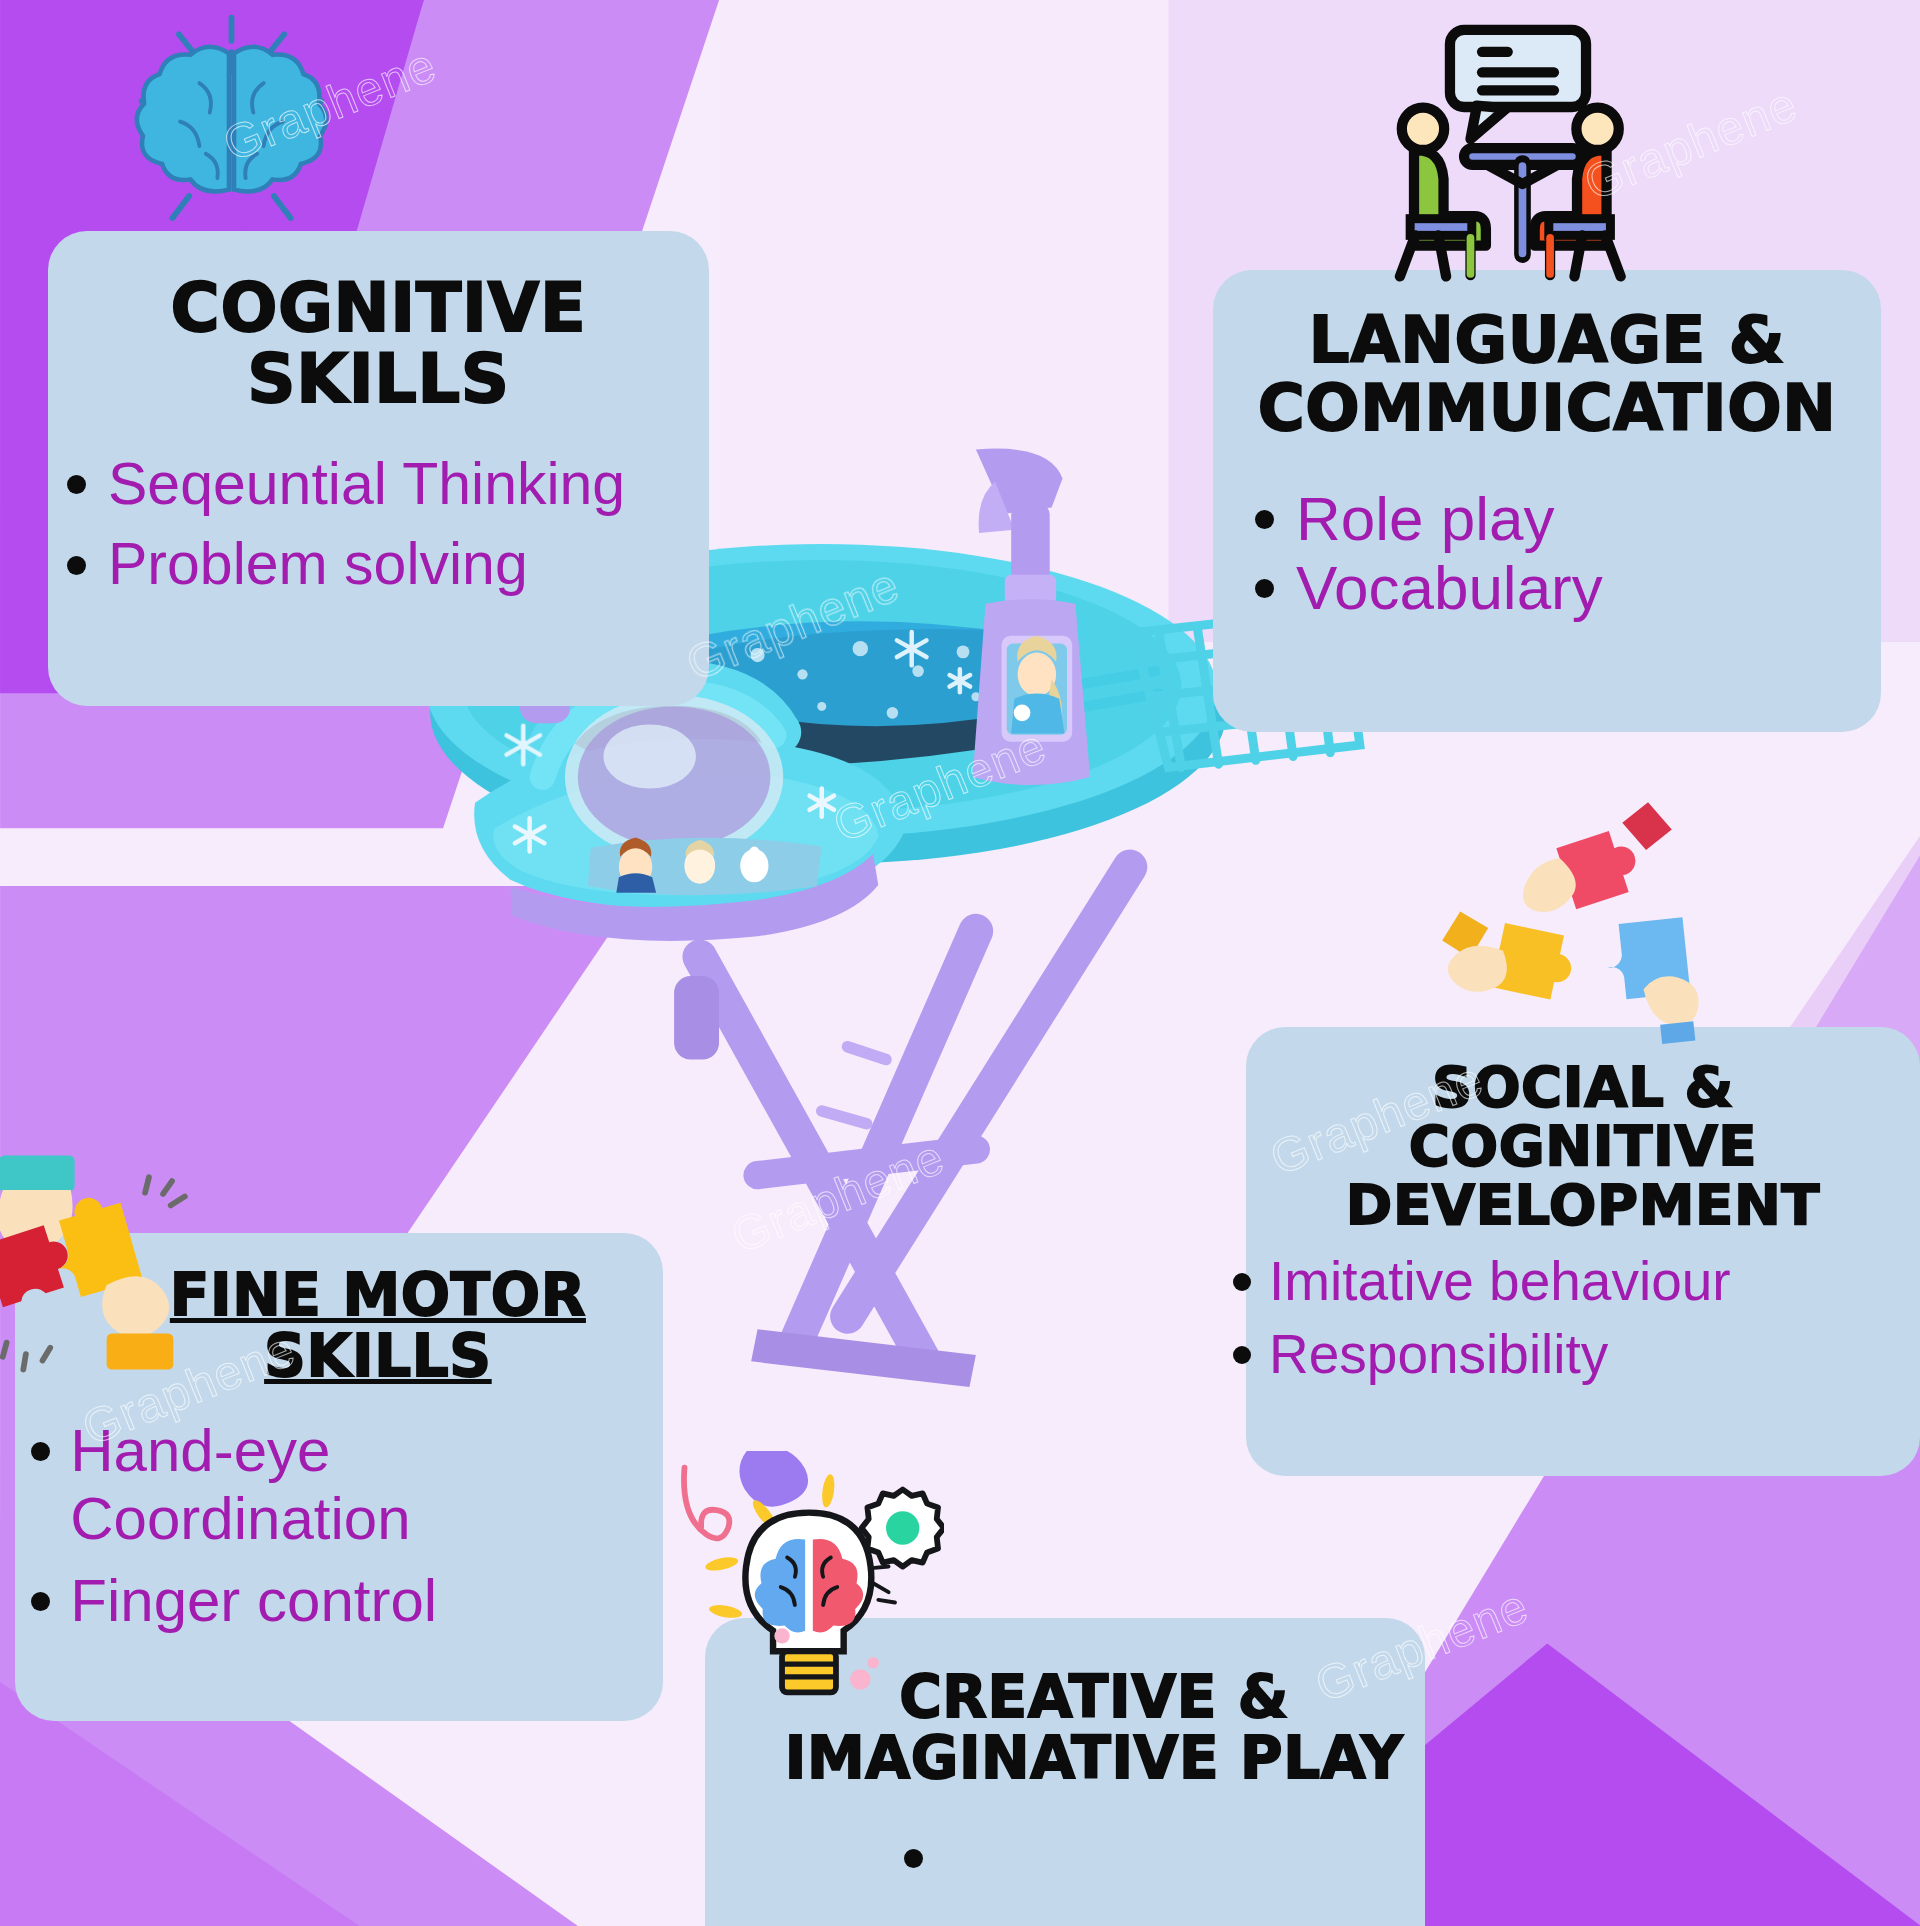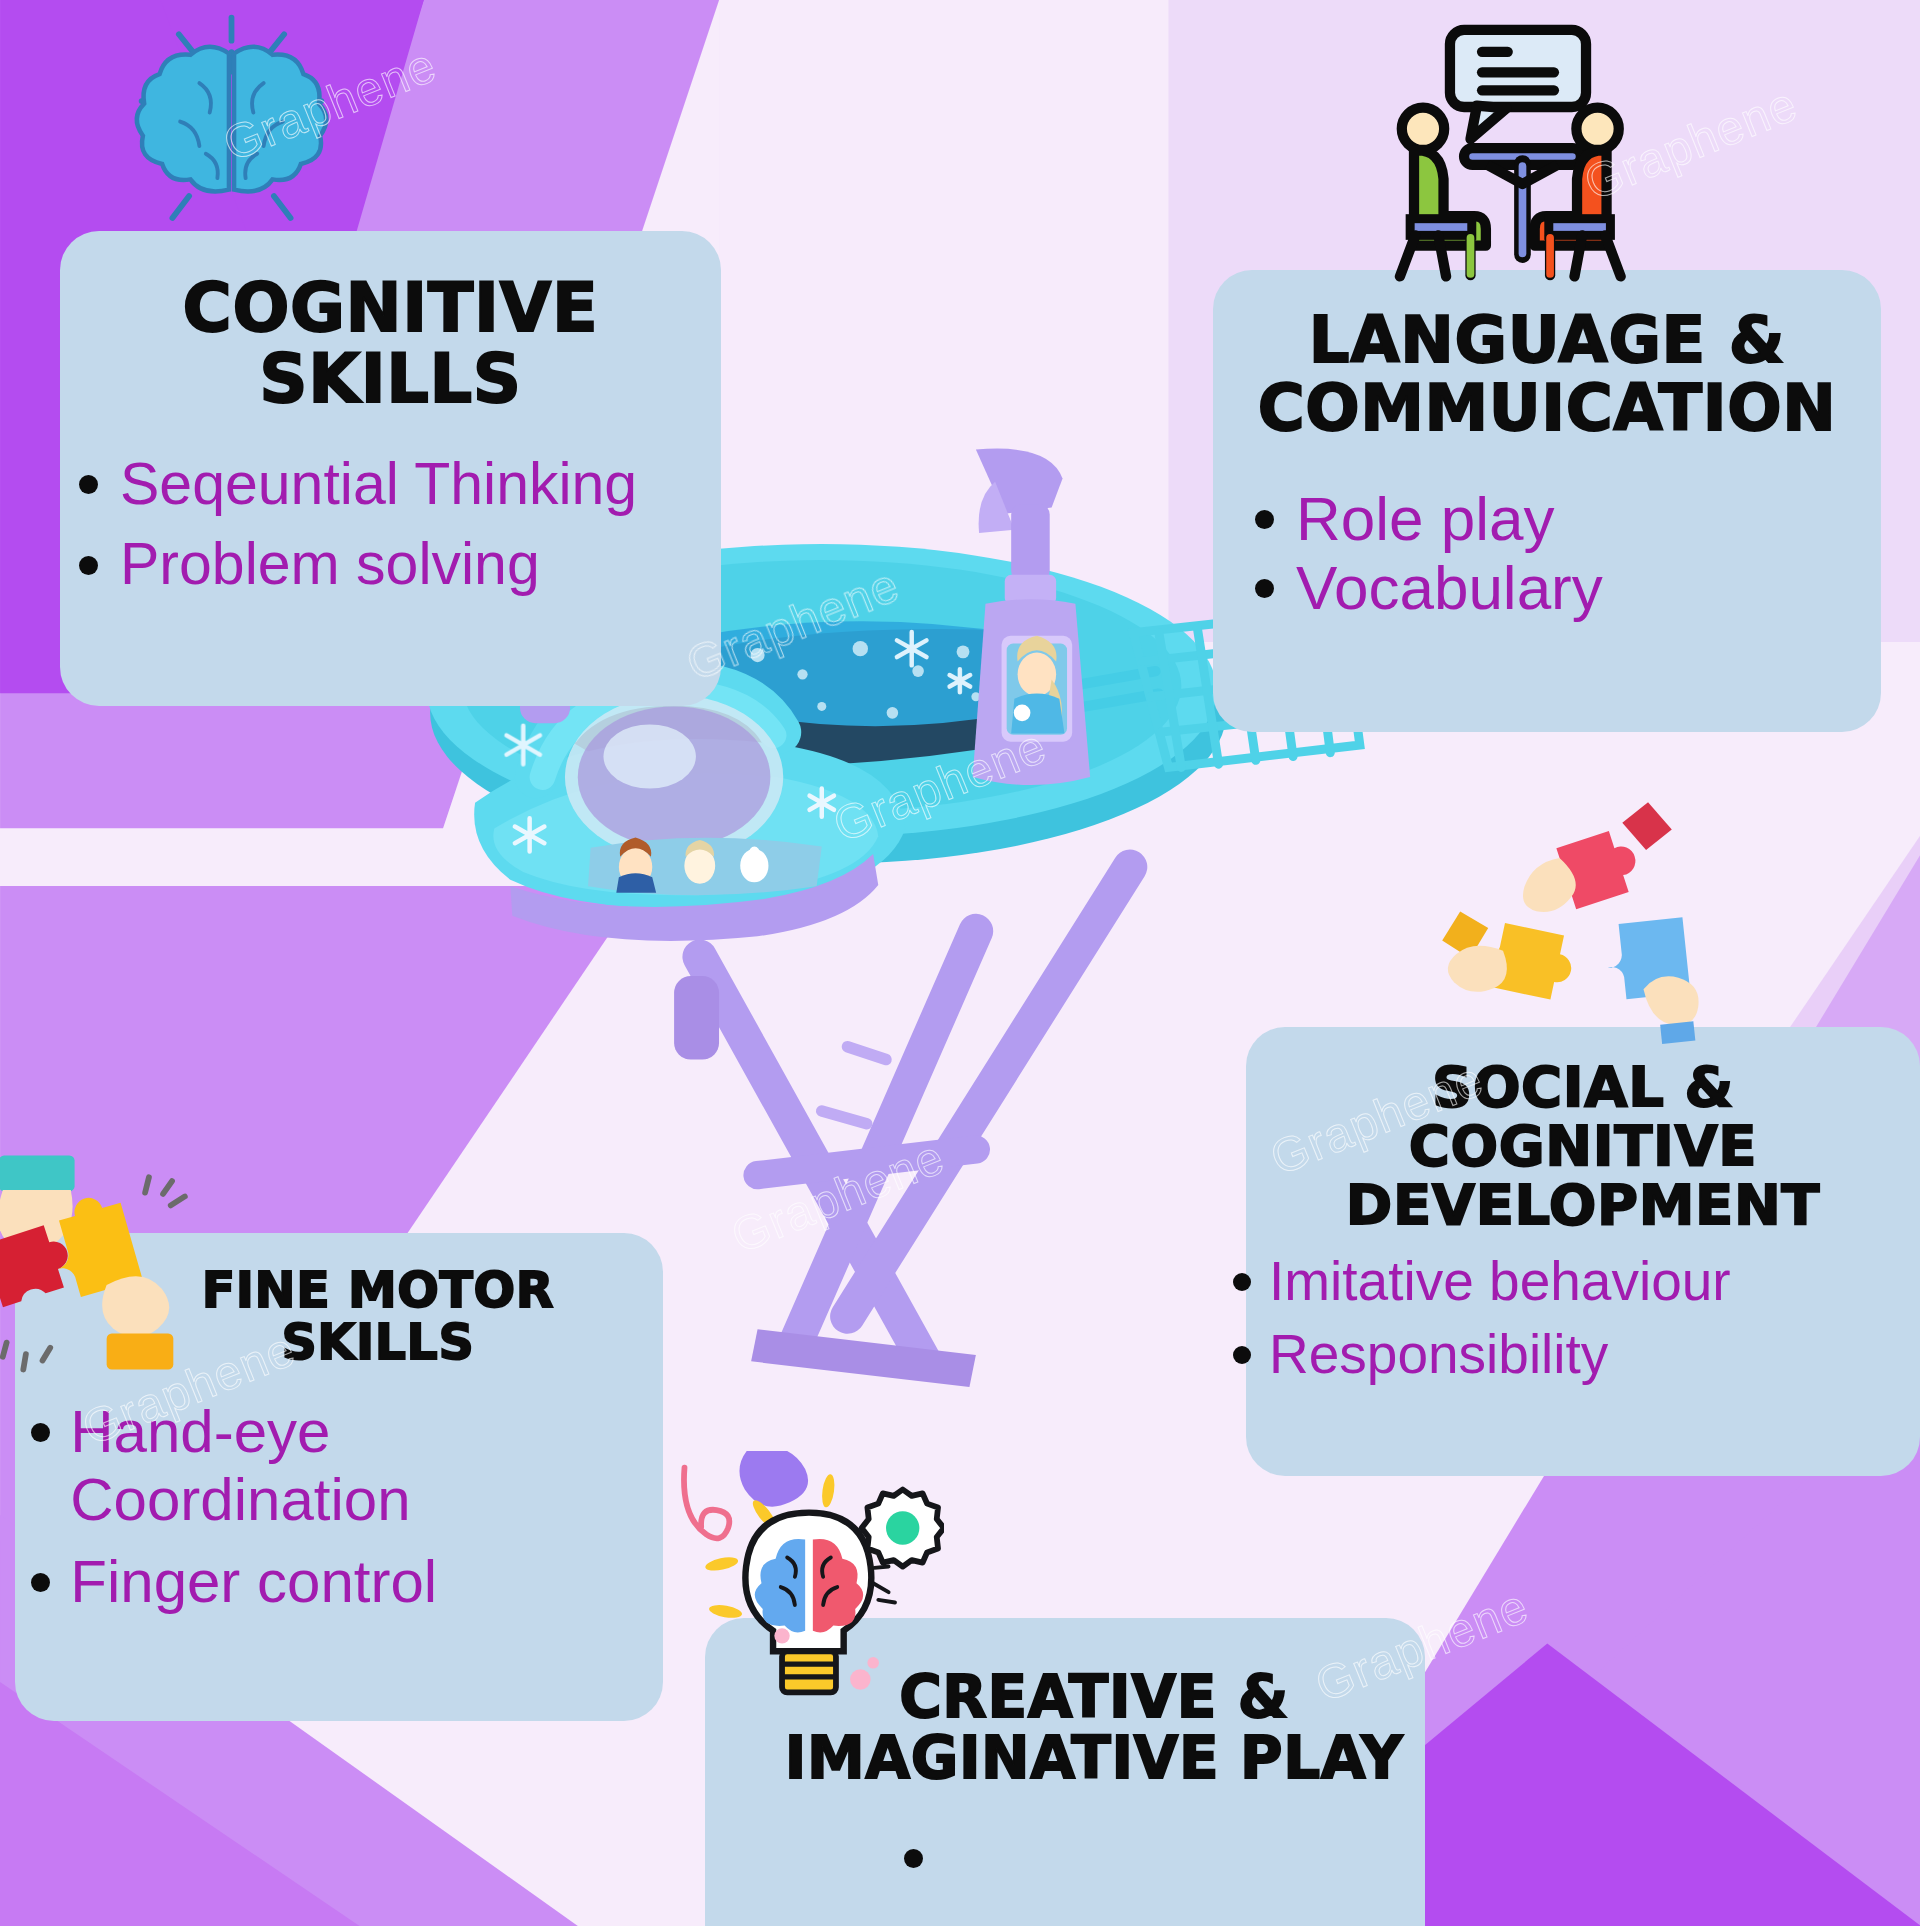--- a/index.html
+++ b/index.html
@@ -36,39 +36,39 @@
   }
   .bullets li .dot{
     display:inline-block;flex:0 0 auto;
     border-radius:50%;
     background:#0c0c0c;
   }
   .bullets li .txt{display:block;}
   .nobullet .dot{background:transparent;}
 
   
-  #card-cognitive{left:60px;top:231px;width:661px;height:475px;}
+  #card-cognitive{left:48px;top:231px;width:661px;height:475px;}
   #card-cognitive .card-title{font-size:67px;margin:42px 0 0 0;}
   #card-cognitive .bullets{margin:36px 0 0 19px;font-size:59px;}
   #card-cognitive .bullets li{margin-bottom:14px;}
   #card-cognitive .dot{width:19px;height:19px;margin:24.4px 22px 0 0;}
 
   #card-language{left:1213px;top:270px;width:668px;height:462px;}
   #card-language .card-title{font-size:64px;margin:37px 0 0 0;}
   #card-language .bullets{margin:41px 0 0 42px;font-size:62px;}
   #card-language .dot{width:19px;height:19px;margin:26px 22px 0 0;}
 
   #card-social{left:1246px;top:1027px;width:674px;height:449px;}
   #card-social .card-title{font-size:56px;margin:29.5px 0 0 0;}
   #card-social .bullets{margin:16.7px 0 0 -13px;font-size:55px;}
   #card-social .bullets li{margin-bottom:11.6px;}
   #card-social .dot{width:18px;height:18px;margin:22px 18px 0 0;}
 
   #card-fine{left:15.4px;top:1233px;width:648px;height:488px;}
-  #card-fine .card-title{font-size:49px;margin:32px 0 0 77px;}
+  #card-fine .card-title{font-size:58px;margin:32px 0 0 77px;text-decoration:underline;}
   #card-fine .bullets{margin:29.5px 0 0 15.4px;font-size:60px;}
   #card-fine .bullets li{margin-bottom:15.4px;}
   #card-fine .dot{width:19px;height:19px;margin:24.4px 20.5px 0 0;}
 
   #card-creative{left:705px;top:1618px;width:720px;height:372px;}
   #card-creative .card-title{font-size:58px;margin:49px 0 0 58px;}
   #card-creative .bullets{margin:36px 0 0 199px;font-size:59px;}
   #card-creative .dot{width:19px;height:19px;margin:23px 20.5px 0 0;}
 
   

